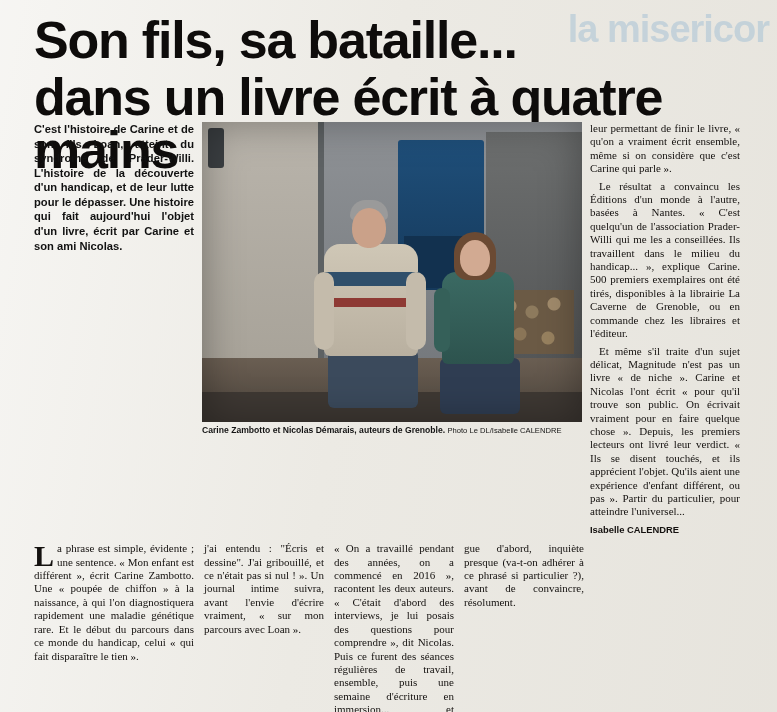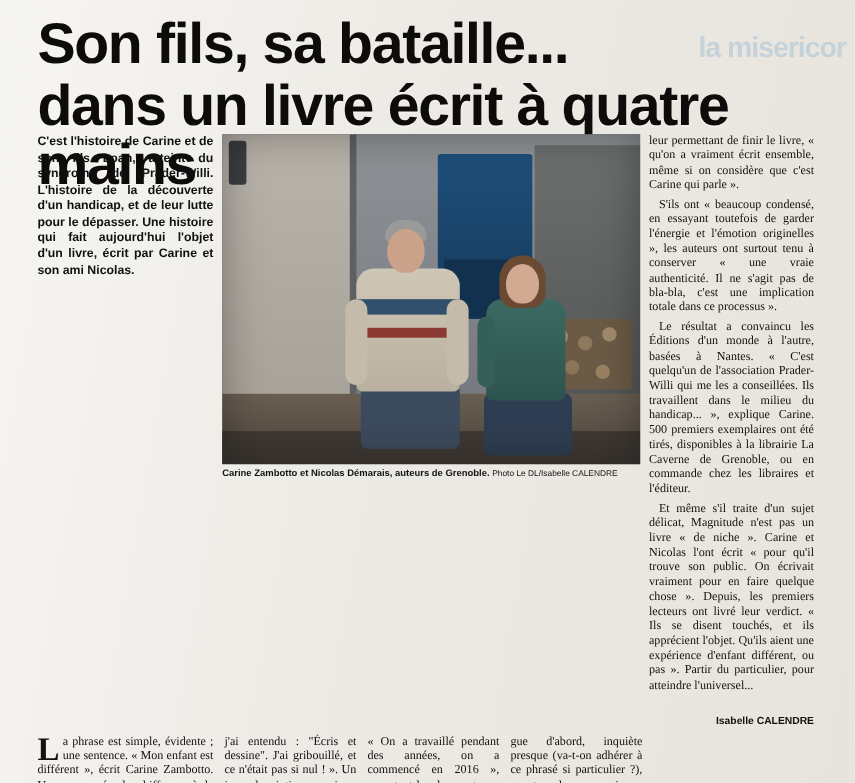--- a/index.html
+++ b/index.html
@@ -13,25 +13,24 @@
     position:relative;width:777px;height:712px;
     background:
       linear-gradient(100deg, rgba(255,255,255,0.55) 0%, rgba(236,234,228,0.35) 45%, rgba(225,222,214,0.5) 100%),
       #eceae4;
   }
   
   .ghost{
     position:absolute;top:8px;right:8px;width:330px;height:46px;
     color:#b9ccd8;opacity:.75;
     font-family:"Liberation Sans", sans-serif;
-    font-weight:bold;font-size:26px;letter-spacing:-1px;
+    font-weight:bold;font-size:38px;letter-spacing:-1px;
     text-align:right;
     filter:blur(0.6px);
     pointer-events:none;
-    margin-top:20px;
   }
   .headline{
     position:absolute;left:34px;top:14px;width:712px;
     font-family:"Liberation Sans", sans-serif;
     font-weight:bold;
     font-size:52px;
     line-height:1.02;
     letter-spacing:-1.2px;
     color:#0e0c0b;
     text-shadow:0 1px 0 rgba(255,255,255,.35);
@@ -91,22 +90,22 @@
   .bc1{width:160px;}
   .bc2{width:120px;}
   .bc3{width:120px;}
   .bc4{width:120px;}
   .bcol p{margin:0 0 4px 0;text-indent:9px;}
   .bcol p.noind{text-indent:0;}
   .signature{
     font-family:"Liberation Sans", sans-serif;
     font-weight:bold;
     font-size:9.4px;
-    text-align:right;
-    margin-top:19px;
+    text-align:left;
+    margin-top:5px;
   }
   
   .dropcap::first-letter{
     float:left;
     font-size:30px;
     line-height:24px;
     padding:2px 3px 0 0;
     font-weight:bold;
     font-family:"Liberation Serif", serif;
   }
@@ -199,21 +198,20 @@
           <div class="ph-vignette"></div>
         </div>
         <div class="caption">
           <span>Carine Zambotto et Nicolas Démarais, auteurs de Grenoble.</span>
           <span class="credit">Photo Le DL/Isabelle CALENDRE</span>
         </div>
       </div>
 
       <div class="rightcol">
         <p class="first">leur permettant de finir le livre, « qu'on a vraiment écrit ensemble, même si on considère que c'est Carine qui parle ».</p>
-        <p>S'ils ont « beaucoup condensé, en essayant toutefois de garder l'énergie et l'émotion originelles », les auteurs ont surtout tenu à conserver « une vraie authenticité. Il ne s'agit pas de bla-bla, c'est une implication totale dans ce processus ».</p>
         <p>Le résultat a convaincu les Éditions d'un monde à l'autre, basées à Nantes. « C'est quelqu'un de l'association Prader-Willi qui me les a conseillées. Ils travaillent dans le milieu du handicap... », explique Carine. 500 premiers exemplaires ont été tirés, disponibles à la librairie La Caverne de Grenoble, ou en commande chez les libraires et l'éditeur.</p>
         <p>Et même s'il traite d'un sujet délicat, Magnitude n'est pas un livre « de niche ». Carine et Nicolas l'ont écrit « pour qu'il trouve son public. On écrivait vraiment pour en faire quelque chose ». Depuis, les premiers lecteurs ont livré leur verdict. « Ils se disent touchés, et ils apprécient l'objet. Qu'ils aient une expérience d'enfant différent, ou pas ». Partir du particulier, pour atteindre l'universel...</p>
         <div class="signature">Isabelle CALENDRE</div>
       </div>
     </div>
 
     <div class="bottomrow">
       <div class="bcol bc1">
         <p class="noind dropcap">La phrase est simple, évidente ; une sentence. « Mon enfant est différent », écrit Carine Zambotto. Une « poupée de chiffon » à la naissance, à qui l'on diagnostiquera rapidement une maladie génétique rare. Et le début du parcours dans ce monde du handicap, celui « qui fait disparaître le tien ».</p>
 

